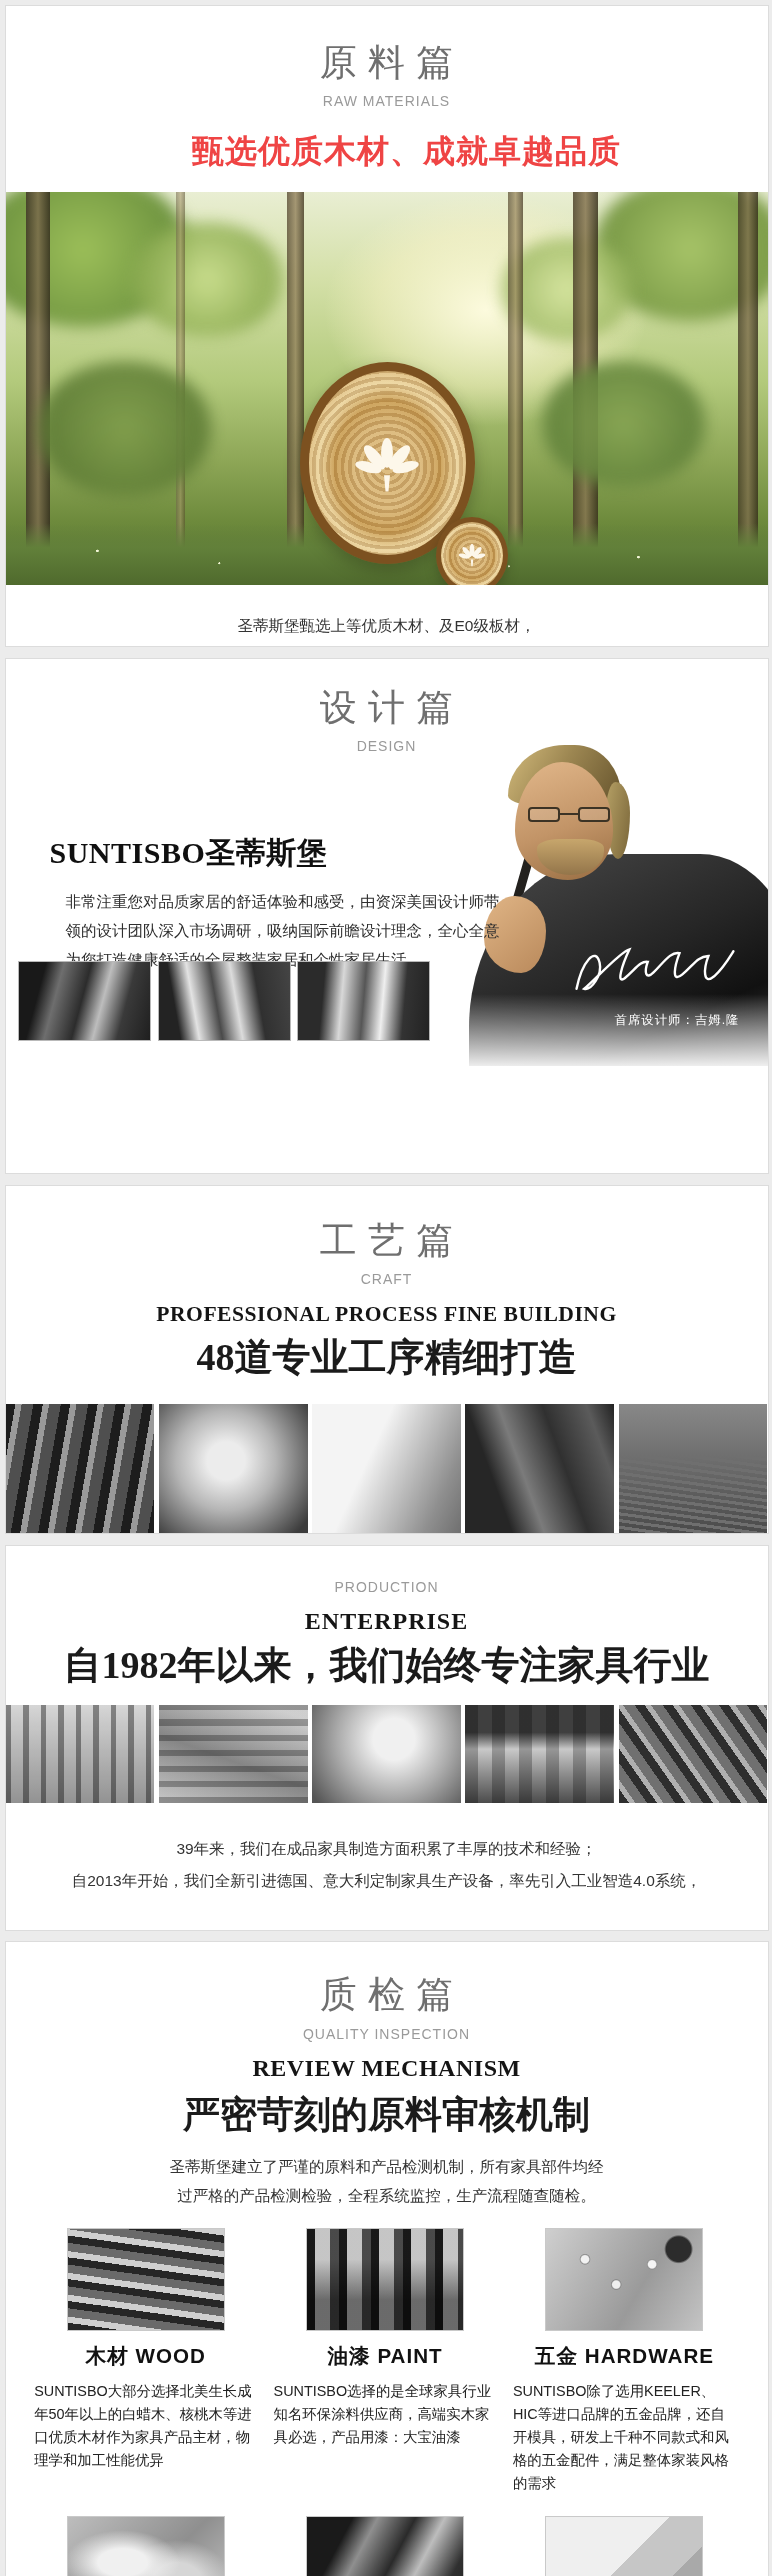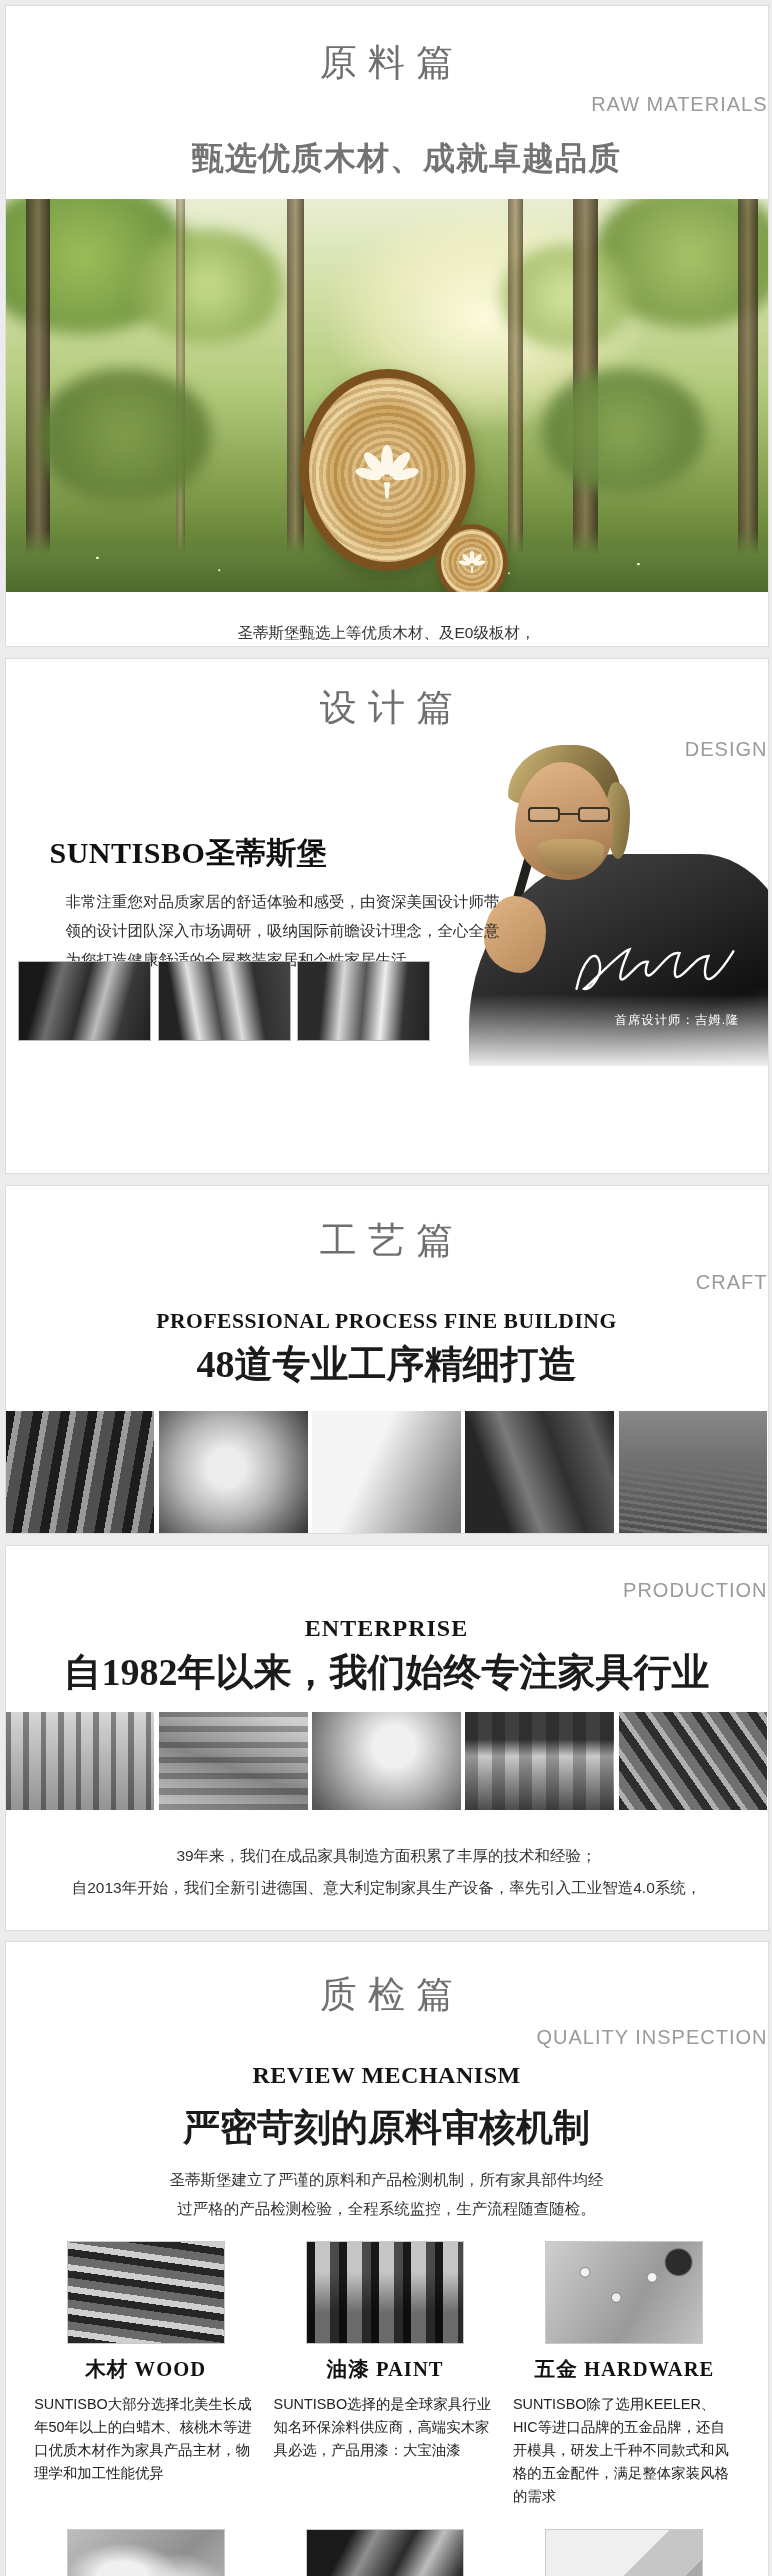--- a/index.html
+++ b/index.html
@@ -3,29 +3,29 @@
 <meta charset="utf-8">
 <style>
   * { margin:0; padding:0; box-sizing:border-box; }
   html,body { width:773px; background:#ececec; font-family:"Liberation Sans", sans-serif; }
   .panel { width:764px; margin:0 auto; background:#fff; border:0.5px solid #dcdcdc; position:relative; overflow:hidden; }
   .gap { height:10.8px; }
 
   
   .sec-head { text-align:center; }
   .sec-title { font-size:37px; color:#6f6f6f; letter-spacing:11.3px; text-indent:11.3px; font-weight:400; }
-  .sec-sub { font-size:20px; color:#9a9a9a; letter-spacing:1px; margin-top:5.2px; font-weight:400;text-align:right; }
+  .sec-sub { font-size:14px; color:#9a9a9a; letter-spacing:1px; margin-top:5.2px; font-weight:400; }
   .serif-en { font-family:"Liberation Serif", serif; font-weight:bold; font-size:23px; color:#151515; text-align:center; letter-spacing:0.5px; }
   .serif-slogan { font-family:"Liberation Serif", serif; font-weight:bold; font-size:38px; color:#1b1b1b; text-align:center; }
   .center-para { text-align:center; font-size:15.5px; color:#333; line-height:31px; }
 
   
   .p1 { height:642px; margin-top:5.2px; }
   .p1 .sec-head { padding-top:32px; }
-  .p1-slogan { margin-top:20.6px; text-align:center; font-size:32px; font-weight:bold; color:#737373; letter-spacing:1px;padding-left:40px; }
+  .p1-slogan { margin-top:20.6px; text-align:center; font-size:32px; font-weight:bold; color:#ef4444; letter-spacing:1px;padding-left:40px; }
   .forest { margin-top:18.5px; height:393px; position:relative; overflow:hidden;
     background:
       radial-gradient(ellipse 216px 155px at 63% 30%, rgba(255,252,225,.95), rgba(255,246,205,.45) 50%, rgba(255,246,205,0) 75%),
       linear-gradient(180deg,#e9eed3 0%, #d4e0a8 22%, #b3ca7c 48%, #8ea757 68%, #6d8a3c 84%, #5a7530 100%); }
   .trunk { position:absolute; top:0; bottom:0; background:linear-gradient(90deg,#4a3f2c,#8d7c5a 45%,#3c332              4); opacity:.85; }
   .trunk.t1{left:20.6px;width:24px; background:linear-gradient(90deg,#3f3626,#7a6a4c 50%,#322a1d);}
   .trunk.t2{left:106px;width:13.4px;opacity:.7;background:linear-gradient(90deg,#5c5138,#968458 50%,#46
 3b28);}
   .trunk.t3{left:170px;width:9.3px;opacity:.55;background:linear-gradient(90deg,#6d6148,#a5936a 50%,#544729);}
   .trunk.t4{left:281px;width:17.5px;opacity:.8;background:linear-gradient(90deg,#584b33,#93815c 50%,#41351f);}
@@ -126,33 +126,33 @@
   .m2 { background:linear-gradient(200deg,#d6d6d6 10%,#8a8a8a 55%,#cfcfcf), repeating-linear-gradient(0deg, rgba(60,60,60,.4) 0 6.2px, rgba(230,230,230,.35) 6.2px 15.5px); background-blend-mode:multiply; }
   .m3 { background:radial-gradient(circle at 55% 35%, #f0f0f0 0 20%, #aaa 55%, #555 95%); }
   .m4 { background:linear-gradient(180deg,#3f3f3f 0 28%,#c9c9c9 45%,#8e8e8e 70%,#4c4c4c), repeating-linear-gradient(90deg, rgba(0,0,0,.25) 0 13.4px, rgba(255,255,255,.2) 13.4px 27px); background-blend-mode:multiply; }
   .m5 { background:repeating-linear-gradient(55deg,#2e2e2e 0 8.2px,#b0b0b0 8.2px 13.4px,#707070 13.4px 23px); }
   .p4 .center-para { margin-top:30px; line-height:32px; }
 
   
   .p5 { height:708px; }
   .p5 .sec-head { padding-top:28px; }
   .p5 .serif-en { margin-top:13.4px; font-size:24px; }
-  .p5 .serif-slogan { margin-top:14px; font-size:37px;text-align:center; }
+  .p5 .serif-slogan { margin-top:8px; font-size:37px;text-align:center; }
   .p5 .center-para { margin-top:12.4px; line-height:29px; }
   .qgrid { width:721px; margin:17.5px auto 0; display:flex; flex-wrap:wrap; }
   .qcell { width:223px; margin:0 8.2px; }
   .qcell.row2 { margin-top:20.6px; }
   .qimg { width:158px; height:103px; margin:0 auto; border:0.5px solid #c9c9c9; }
   .q-wood { background:repeating-linear-gradient(8deg,#262626 0 7.2px,#cfcfcf 7.2px 13.4px,#6a6a6a 13.4px 21.6px); }
   .q-paint { background:repeating-linear-gradient(90deg,#1c1c1c 0 8.2px,#e4e4e4 8.2px 23px,#555 23px 32px), linear-gradient(#ddd 0 30%, #777 70%); background-blend-mode:multiply; }
   .q-hw { background:radial-gradient(circle 8.2px at 25% 30%, #f2f2f2 0 45%, #8e8e8e 60%, transparent 70%), radial-gradient(circle 8.2px at 45% 55%, #eee 0 45%, #888 60%, transparent 70%), radial-gradient(circle 8.2px at 68% 35%, #f5f5f5 0 45%, #909090 60%, transparent 70%), radial-gradient(circle 20.6px at 85% 20%, #2c2c2c 0 60%, transparent 70%), linear-gradient(120deg,#cfcfcf,#9a9a9a 60%,#c4c4c4); }
   .q-cloth { background:radial-gradient(ellipse 82px 46px at 35% 45%, #f0f0f0 0 30%, rgba(240,240,240,0) 70%), radial-gradient(ellipse 72px 57px at 70% 65%, #d6d6d6 0 35%, rgba(214,214,214,0) 75%), linear-gradient(135deg,#bdbdbd,#8f8f8f 55%,#c9c9c9); }
   .q-leather { background:linear-gradient(118deg,#1a1a1a 0 22%,#8f8f8f 34%,#2a2a2a 52%,#bdbdbd 66%,#303030 84%,#1f1f1f); }
   .q-sponge { background:linear-gradient(135deg,#efefef 0 48%,#c6c6c6 48% 72%,#a9a9a9 72%); }
-  .qname { text-align:center; font-size:20.6px; font-weight:bold; color:#111; margin-top:11.3px; letter-spacing:1px;font-family:Liberation Serif, serif; }
+  .qname { text-align:center; font-size:20.6px; font-weight:bold; color:#111; margin-top:11.3px; letter-spacing:1px; }
   .qdesc { margin-top:10.3px; font-size:14.4px; color:#222; line-height:23px; }
 </style>
 </head>
 <body>
 
 <div class="panel p1">
   <div class="sec-head">
     <div class="sec-title">原料篇</div>
     <div class="sec-sub">RAW MATERIALS</div>
   </div>

